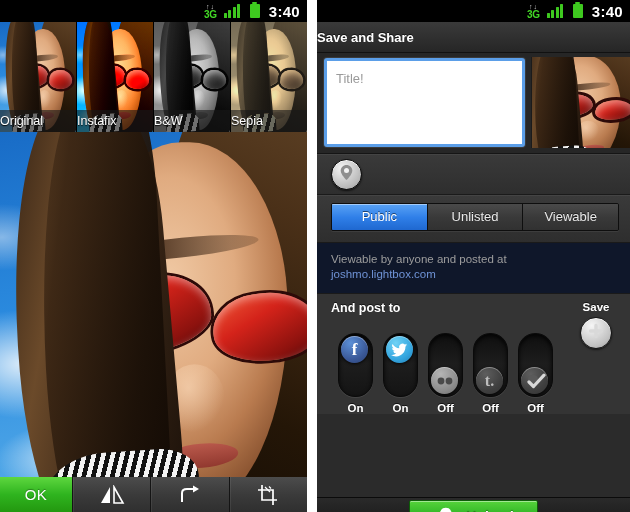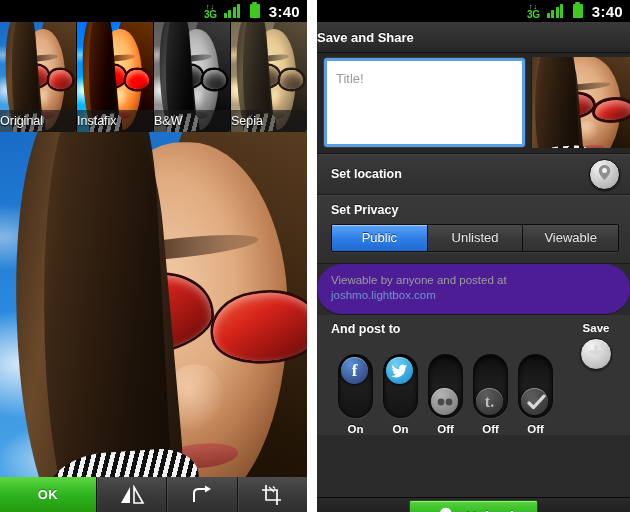--- a/index.html
+++ b/index.html
@@ -77,23 +77,23 @@
   .v-instafix{filter:saturate(1.55) contrast(1.2) brightness(1.05);}
   .v-bw{filter:grayscale(1) contrast(1.12);}
   .v-sepia{filter:sepia(.95) saturate(1.25) contrast(.95) brightness(.95);}
 
   
   .mainphoto{position:absolute;left:0;top:132px;width:307px;height:345px;overflow:hidden;background:#000;}
   .mainphoto .photo{transform:scale(1.15) translate(3%,2%);transform-origin:50% 42%;}
 
   
   .ltoolbar{position:absolute;left:0;bottom:0;width:307px;height:35px;display:flex;}
-  .ok-btn{width:96px;display:flex;align-items:center;justify-content:center;
+  .ok-btn{width:72px;display:flex;align-items:center;justify-content:center;
     background:linear-gradient(180deg,#5ed73f 0%,#2fb41f 50%,#23980f 100%);
-    color:#fff;font-size:13px;font-weight:bold;letter-spacing:.5px;text-shadow:0 -1px 1px rgba(0,0,0,.35);}
+    color:#fff;font-size:15px;font-weight:normal;letter-spacing:.5px;text-shadow:0 -1px 1px rgba(0,0,0,.35);}
   .tool-btn{flex:1;display:flex;align-items:center;justify-content:center;
     background:linear-gradient(180deg,#4c4c4c 0%,#3a3a3a 52%,#2f2f2f 100%);
     border-left:1px solid #141414;box-shadow:inset 1px 0 0 rgba(255,255,255,.07);}
   .tool-btn svg{display:block;}
 
   
   .titlebar{height:30px;display:flex;align-items:center;
     background:linear-gradient(180deg,#3a3a3a 0%,#2e2e2e 60%,#262626 100%);
     border-bottom:1px solid #111;color:#fff;font-size:13px;font-weight:bold;
     text-shadow:0 -1px 0 rgba(0,0,0,.6);}
@@ -120,21 +120,21 @@
   .priv-row{padding:8px 11px 11px 14px;}
   .priv-row .rowlabel{display:block;margin-bottom:7px;}
   .seg{display:flex;border:1px solid #0e0e0e;border-radius:2px;overflow:hidden;box-shadow:0 1px 0 rgba(255,255,255,.06);}
   .seg-item{flex:1;height:26px;line-height:26px;text-align:center;color:#e9e9e9;font-size:13px;
     background:linear-gradient(180deg,#4a4a4a 0%,#393939 52%,#313131 100%);
     border-right:1px solid #0e0e0e;text-shadow:0 -1px 0 rgba(0,0,0,.55);}
   .seg-item:last-child{border-right:none;}
   .seg-item.active{background:linear-gradient(180deg,#5aa3f5 0%,#2f7fe8 52%,#1f68d0 100%);color:#fff;
     box-shadow:inset 0 1px 0 rgba(255,255,255,.45);}
 
-  .note-row{padding:9px 0 11px 14px;background:#4c1d95;border-bottom:1px solid #1a1a1a;border-radius:25px;}
+  .note-row{padding:9px 0 11px 14px;background:#0f172a;border-bottom:1px solid #1a1a1a;}
   .note-line{color:#9d9d9d;font-size:11.5px;line-height:15px;}
   .note-link{color:#6f93d6;font-size:11.5px;line-height:15px;}
 
   .post-row{padding:7px 12px 0 14px;background:#343434;}
   .post-head{display:flex;align-items:flex-start;}
   .post-head .rowlabel{flex:1;}
   .more-wrap{text-align:center;width:44px;}
   .more-label{color:#fff;font-size:11.5px;font-weight:bold;text-shadow:0 -1px 0 rgba(0,0,0,.6);display:block;margin-bottom:4px;}
   .more-btn{width:30px;height:30px;border-radius:50%;margin:0 auto;
     background:radial-gradient(circle at 36% 26%,#f6f6f6,#c2c2c2 68%,#9a9a9a 100%);
@@ -352,33 +352,31 @@
               <div class="nose"></div>
               <div class="lip"></div>
               <div class="hair-l"></div>
               <div class="hair-front"></div>
               <div class="shirt"></div>
             </div>
         </div>
       </div>
 
       <div class="row loc-row">
-        <span class="rowlabel">Set location</span>
         <div class="pin-btn">
           <span>
             <svg width="15" height="17" viewBox="0 0 15 17">
                 <path d="M7.5 1 C4.2 1 1.7 3.5 1.7 6.7 C1.7 10.6 7.5 16 7.5 16 C7.5 16 13.3 10.6 13.3 6.7 C13.3 3.5 10.8 1 7.5 1 Z" fill="#8f8f8f"></path>
                 <circle cx="7.5" cy="6.6" r="2.5" fill="#f2f2f2"></circle>
               </svg>
           </span>
         </div>
       </div>
 
       <div class="row priv-row">
-        <span class="rowlabel">Set Privacy</span>
         <div class="seg">
           <div class="seg-item active">Public</div>
           <div class="seg-item">Unlisted</div>
           <div class="seg-item">Viewable</div>
         </div>
       </div>
 
       <div class="note-row">
         <div class="note-line">Viewable by anyone and posted at</div>
         <div class="note-link">joshmo.lightbox.com</div>

